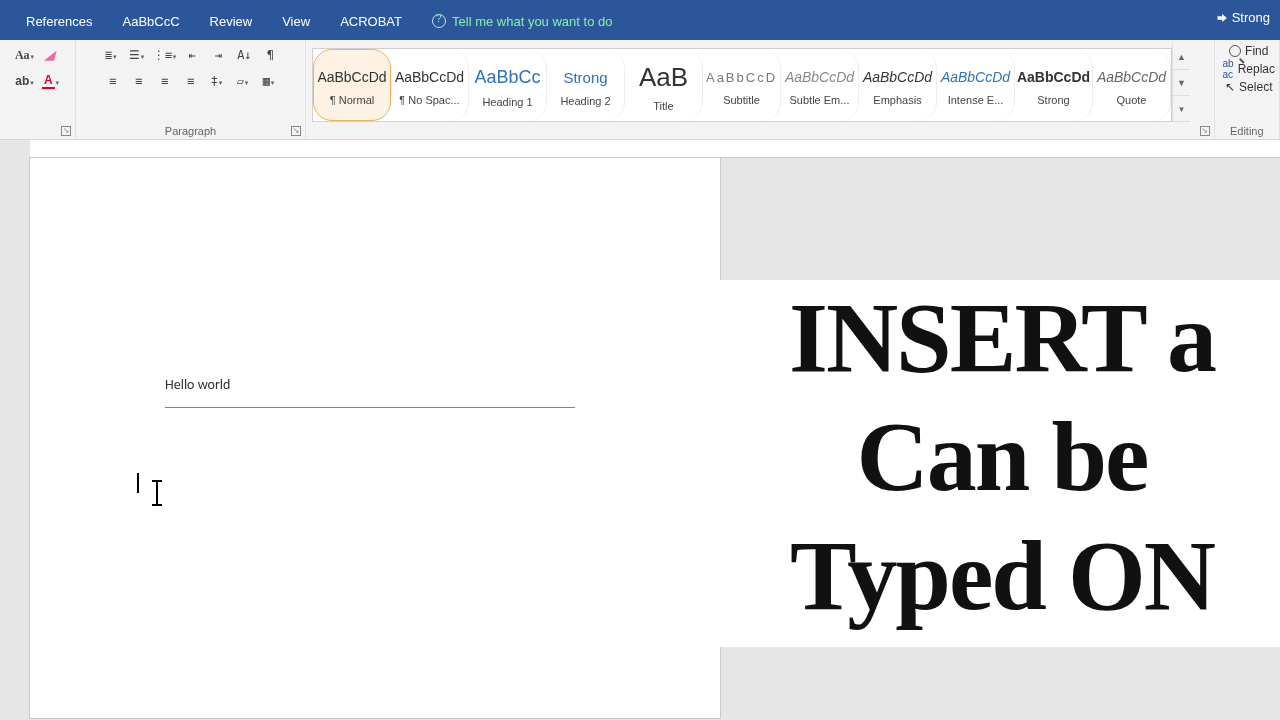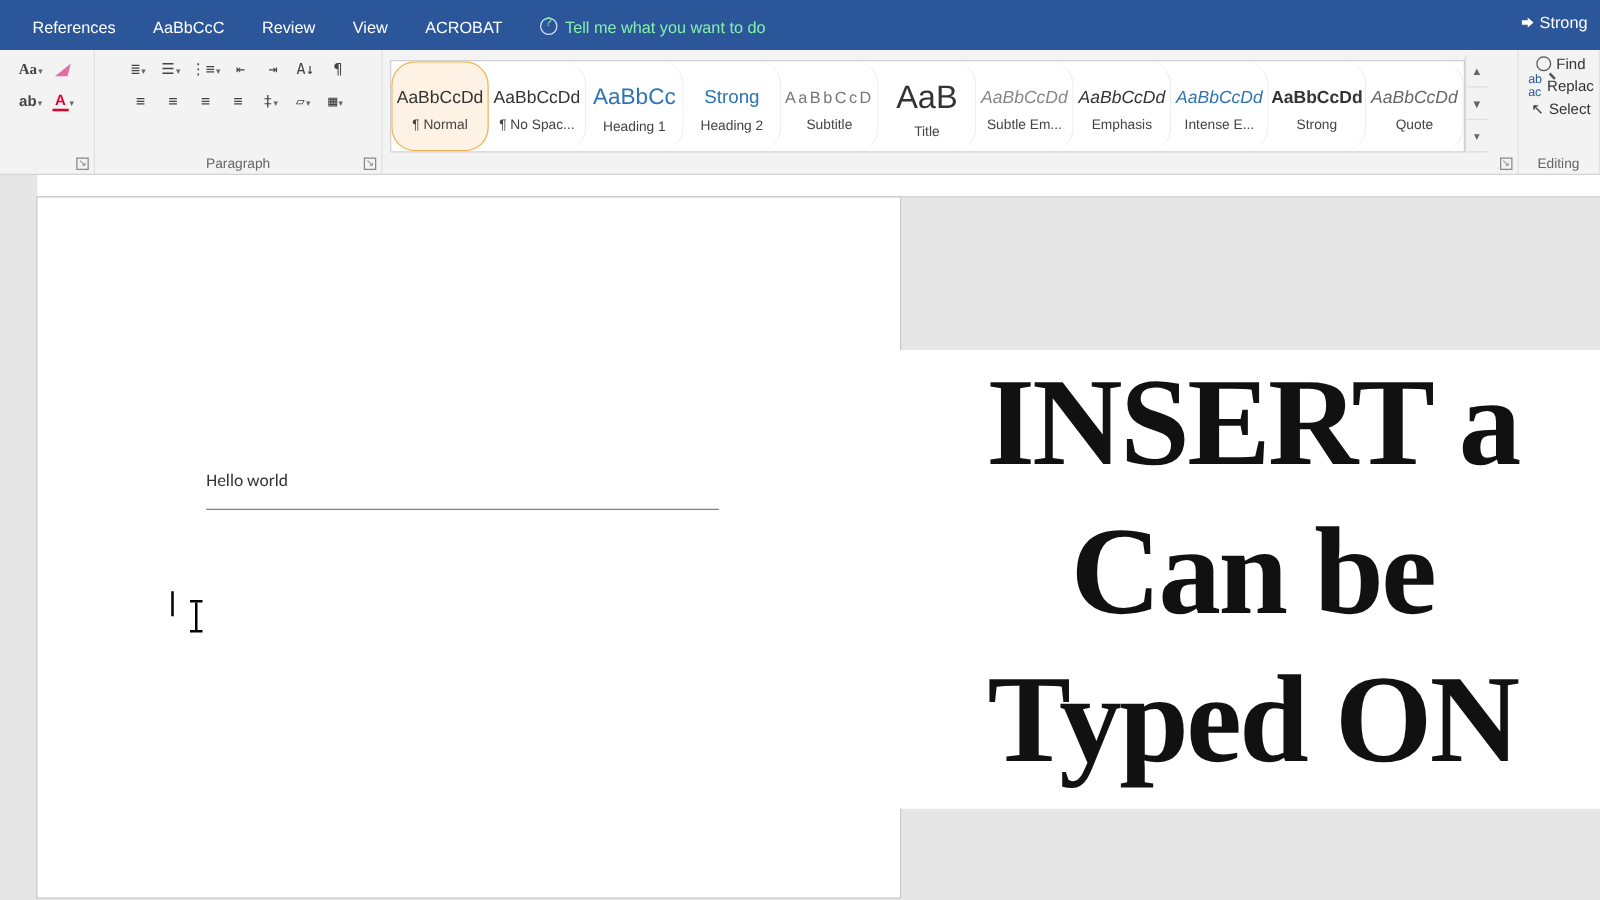--- a/index.html
+++ b/index.html
@@ -283,26 +283,26 @@
           </div>
           <div class="style-item">
             <div class="style-prev" style="color: rgb(46, 116, 181); font-size: 18px;">AaBbCc</div>
             <div class="style-name">Heading 1</div>
           </div>
           <div class="style-item">
             <div class="style-prev" style="color: rgb(46, 116, 181); font-size: 15px;">Strong</div>
             <div class="style-name">Heading 2</div>
           </div>
           <div class="style-item">
+            <div class="style-prev" style="font-size: 26px; font-weight: 300;">AaB</div>
+            <div class="style-name">Title</div>
+          </div>
+          <div class="style-item">
             <div class="style-prev" style="color: rgb(119, 119, 119); letter-spacing: 2px; font-size: 13px;">AaBbCcD</div>
             <div class="style-name">Subtitle</div>
-          </div>
-          <div class="style-item">
-            <div class="style-prev" style="font-size: 26px; font-weight: 300;">AaB</div>
-            <div class="style-name">Title</div>
           </div>
           <div class="style-item">
             <div class="style-prev" style="font-style: italic; color: rgb(136, 136, 136);">AaBbCcDd</div>
             <div class="style-name">Subtle Em...</div>
           </div>
           <div class="style-item">
             <div class="style-prev" style="font-style: italic;">AaBbCcDd</div>
             <div class="style-name">Emphasis</div>
           </div>
           <div class="style-item">

